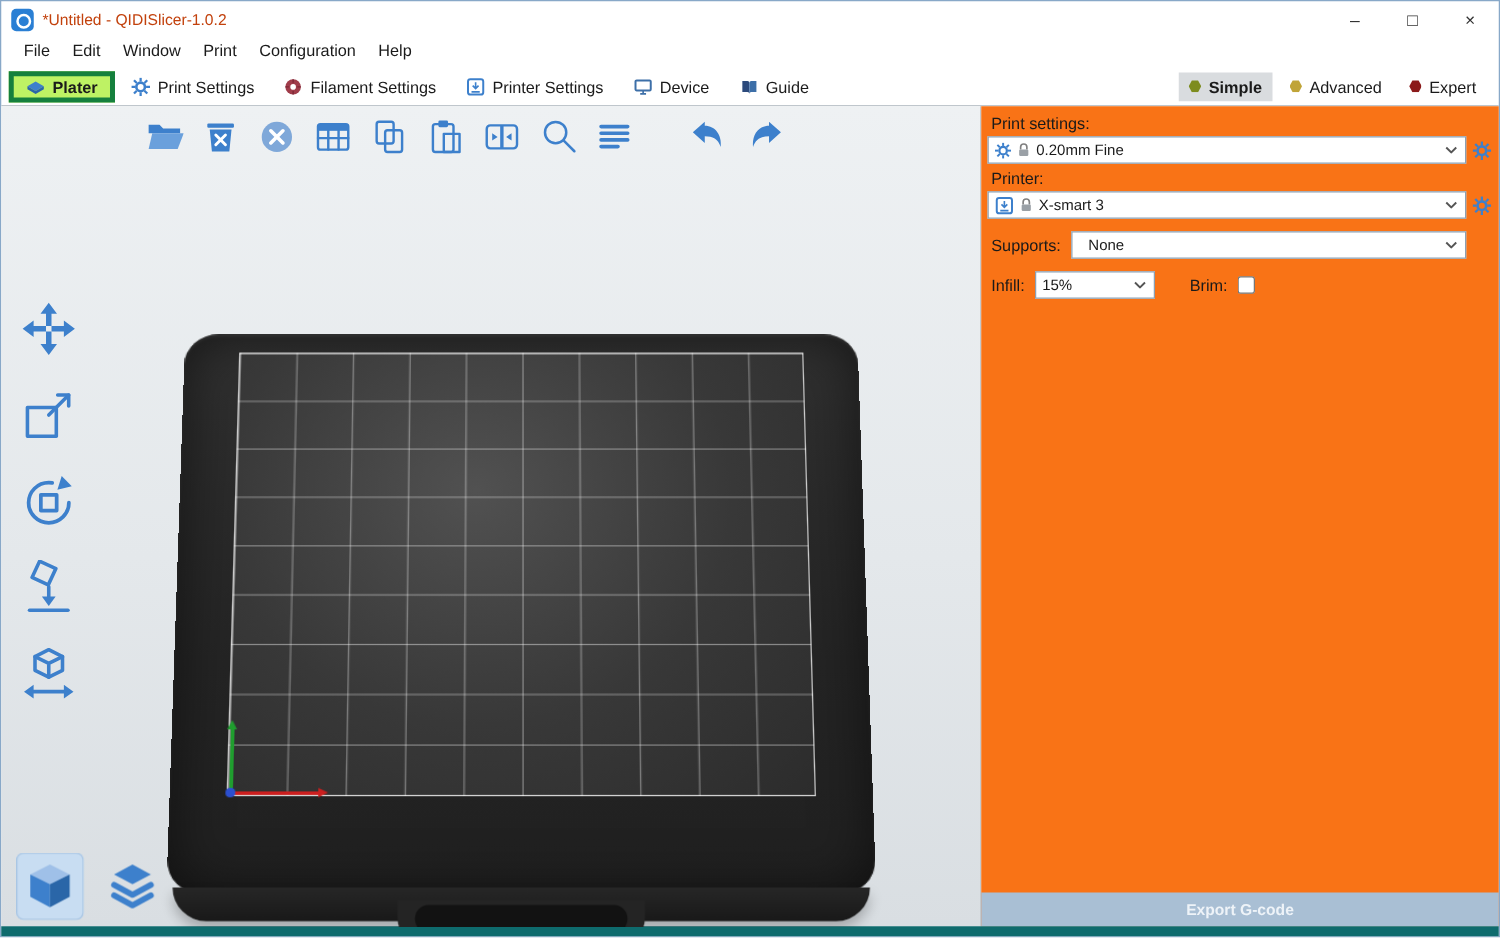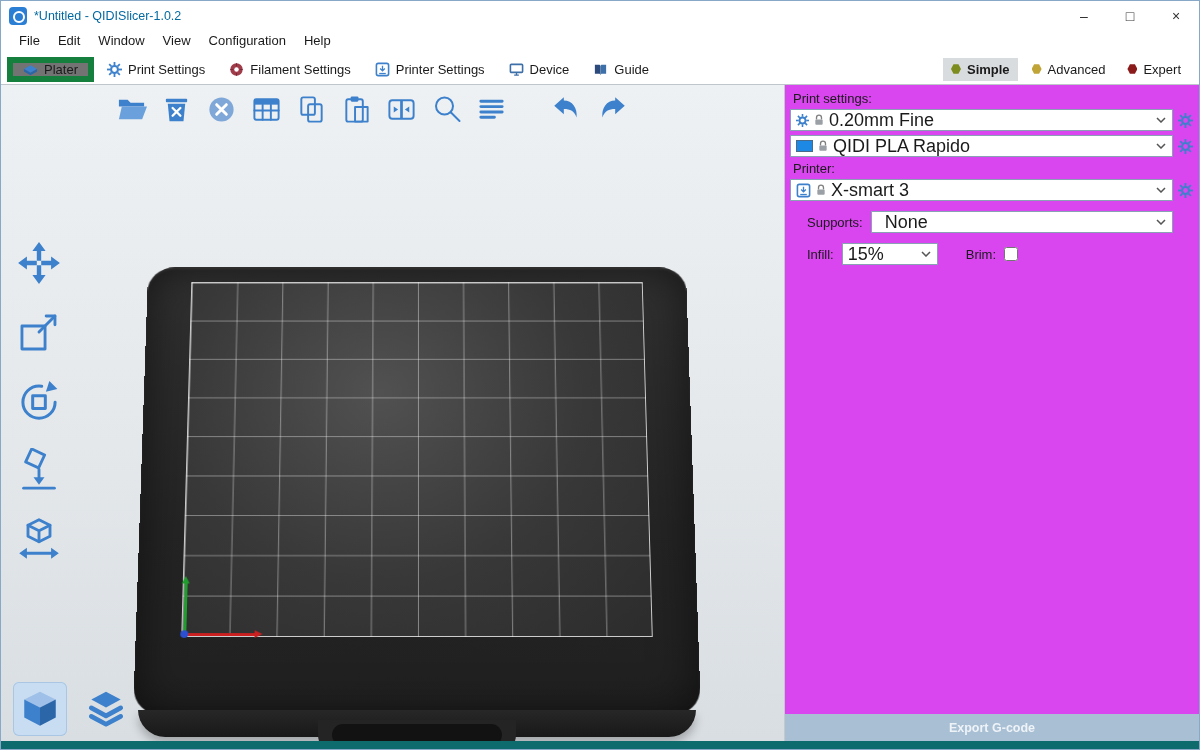--- a/index.html
+++ b/index.html
@@ -4,32 +4,32 @@
 <style>
   *{margin:0;padding:0;box-sizing:border-box}
   html,body{width:1200px;height:750px;overflow:hidden}
   body{font-family:"Liberation Sans",sans-serif;background:#fff;color:#1a1a1a;position:relative}
   .window{position:absolute;inset:0;border:1px solid #88a8c8;background:#fff}
 
   
   .titlebar{height:30px;display:flex;align-items:center;padding-left:8px}
   .app-icon{width:18px;height:18px;border-radius:4px;background:#2a7fd4;position:relative;margin-right:7px;flex:none}
   .app-icon::after{content:"";position:absolute;left:4px;top:4px;width:8px;height:8px;border:2px solid #fff;border-radius:50%}
-  .title-text{font-size:12.5px;color:#0369a1}
+  .title-text{font-size:12.5px;color:#c2410c}
   .win-controls{margin-left:auto;display:flex;height:30px}
   .win-btn{width:46px;height:30px;display:flex;align-items:center;justify-content:center;font-size:14px;color:#333;cursor:pointer}
 
   
   .menubar{height:23px;display:flex;padding-left:9px}
   .menu-item{padding:2px 9px;font-size:13px;cursor:pointer}
 
   
   .tabbar{height:31px;display:flex;align-items:center;border-bottom:1px solid #bfc6cc;padding:0 10px 0 6px;gap:2px}
   .tab{display:flex;align-items:center;gap:6px;padding:3px 10px;font-size:13px;height:25px;cursor:pointer;border:1px solid transparent}
-  .tab.selected{border:6px solid #15803d;background:#737373;font-weight:400}
+  .tab.selected{border:4px solid #15803d;background:#bef264;font-weight:700}
   .tabicon{width:15px;height:15px;flex:none}
   .modes{margin-left:auto;display:flex;align-items:flex-end;gap:6px}
   .mode{display:flex;align-items:center;gap:6px;padding:3px 8px;font-size:13px;height:23px;cursor:pointer}
   .mode.selected{background:#d9dcdf;font-weight:700}
   .hexdot{width:10px;height:10px;clip-path:polygon(25% 3%,75% 3%,100% 50%,75% 97%,25% 97%,0 50%)}
 
   
   .main{position:absolute;top:84px;left:0;right:0;bottom:8px;display:flex}
   .viewport{position:relative;width:784px;flex:none;border-right:1px solid #c4c9cd;overflow:hidden;
             background:linear-gradient(180deg,#eef1f3 0%,#e4e8eb 55%,#d9dee2 100%)}
@@ -65,34 +65,34 @@
   .axis-y{position:absolute;left:1px;bottom:0;width:3px;height:56px;background:#1f9e2e}
   .axis-y::after{content:"";position:absolute;top:-8px;left:-3px;border-bottom:8px solid #1f9e2e;border-left:4px solid transparent;border-right:4px solid transparent}
   .axis-z{position:absolute;left:-2px;bottom:-2px;width:8px;height:8px;border-radius:50%;background:#2b4fd0}
   .bed-front{position:absolute;left:5px;right:5px;top:487px;height:27px;border-radius:0 0 32px 32px;
              background:linear-gradient(180deg,#272727,#191919);box-shadow:0 6px 10px rgba(0,0,0,.25)}
   .bed-handle{position:absolute;left:50%;transform:translateX(-50%);top:497px;width:198px;height:40px;
               background:#242424;border-radius:0 0 26px 26px}
   .bed-handle::before{content:"";position:absolute;left:14px;right:14px;top:4px;height:22px;background:#121212;border-radius:11px}
 
   
-  .sidebar{position:relative;flex:1;background:#d946ef;padding:3px 2px 0 5px}
+  .sidebar{position:relative;flex:1;background:#f97316;padding:3px 2px 0 5px}
   .sb-label{font-size:13px;margin:3px 0 3px 3px}
   .sb-row{display:flex;align-items:center;margin-bottom:4px}
   .combo{height:22px;border:1px solid #8aa0b4;background:#fff;display:flex;align-items:center;gap:5px;padding-left:5px;flex:1;cursor:pointer}
   .combo .chev{margin-left:auto;margin-right:6px;flex:none}
-  .combo-val{font-size:18px;white-space:nowrap}
+  .combo-val{font-size:12px;white-space:nowrap}
   .gear-btn{width:24px;height:22px;display:flex;align-items:center;justify-content:center;cursor:pointer;flex:none}
   .gear-spacer{width:24px;flex:none}
   .ic15{width:15px;height:15px;flex:none}
   .ic13{width:13px;height:13px;flex:none}
   .icLock{width:10px;height:12px;flex:none}
   .chev{width:10px;height:6px}
   .swatch{width:17px;height:12px;border:1px solid #4a6a8a;flex:none}
-  .sb-inline{display:flex;align-items:center;margin:10px 0 0 17px}
+  .sb-inline{display:flex;align-items:center;margin:10px 0 0 3px}
   .lbl-inline{font-size:13px}
   .supports-combo{margin-left:8px}
   .infill-combo{flex:none;width:96px;margin-left:8px}
   .brim-label{margin-left:28px}
   .brim-cb{width:14px;height:14px;margin-left:8px;cursor:pointer}
   .export-btn{position:absolute;left:0;right:0;bottom:0;height:27px;background:#a9bfd4;color:#eef3f8;
               font-weight:700;font-size:12.5px;display:flex;align-items:center;justify-content:center;cursor:pointer}
 
   .statusbar{position:absolute;left:0;right:0;bottom:0;height:8px}
 </style>
@@ -156,21 +156,21 @@
       <div class="win-btn">–</div>
       <div class="win-btn">□</div>
       <div class="win-btn">×</div>
     </div>
   </div>
 
   <div class="menubar">
     <span class="menu-item">File</span>
     <span class="menu-item">Edit</span>
     <span class="menu-item">Window</span>
-    <span class="menu-item">View</span>
+    <span class="menu-item">Print</span>
     <span class="menu-item">Configuration</span>
     <span class="menu-item">Help</span>
   </div>
 
   <div class="tabbar">
     <div class="tab selected">
       <svg class="tabicon">
           <use href="#i-plater"></use>
         </svg>
       <span>Plater</span>
@@ -389,37 +389,20 @@
               <use href="#i-chev"></use>
             </svg>
         </div>
         <div class="gear-btn">
           <svg class="ic15">
               <use href="#i-gear"></use>
             </svg>
         </div>
       </div>
 
-      <div class="sb-row">
-        <div class="combo">
-          <span class="swatch" style="background: rgb(30, 136, 229);"></span>
-          <svg class="icLock">
-              <use href="#i-lock"></use>
-            </svg>
-          <span class="combo-val">QIDI PLA Rapido</span>
-          <svg class="chev">
-              <use href="#i-chev"></use>
-            </svg>
-        </div>
-        <div class="gear-btn">
-          <svg class="ic15">
-              <use href="#i-gear"></use>
-            </svg>
-        </div>
-      </div>
 
       <div class="sb-label">Printer:</div>
       <div class="sb-row">
         <div class="combo">
           <svg class="ic15">
               <use href="#i-printer"></use>
             </svg>
           <svg class="icLock">
               <use href="#i-lock"></use>
             </svg>

